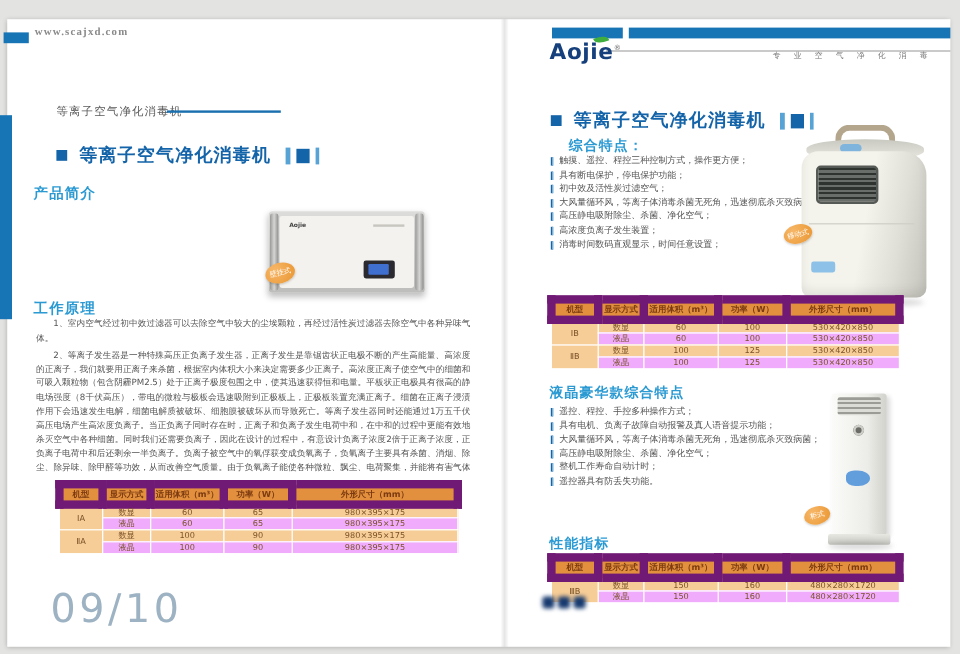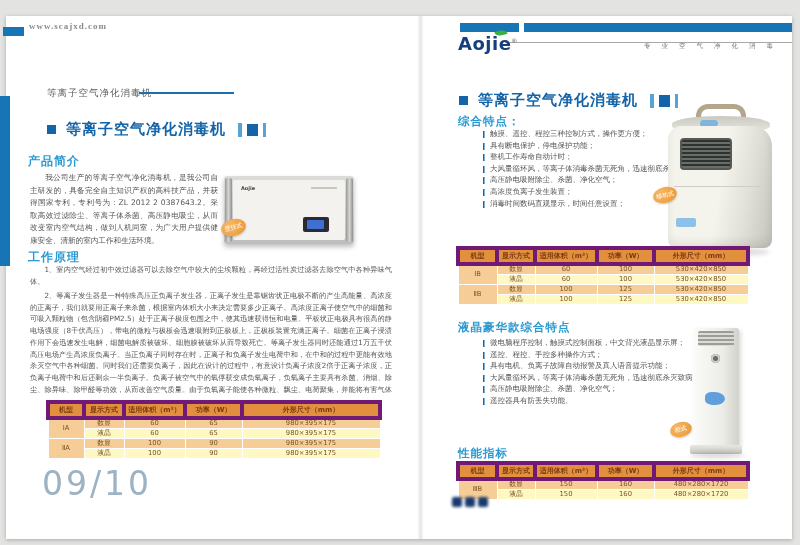--- a/index.html
+++ b/index.html
@@ -29,39 +29,39 @@
 
   .sec-head { font-size:12px; font-weight:bold; color:#2b9ad3; letter-spacing:1px; }
   .body-txt { color:#555; text-align:justify; }
 
   .intro-para { left:30px; top:172px; width:188px; height:78px; font-size:7.6px; line-height:12.6px; text-indent:2em; overflow:hidden; }
   .para1 { left:30px; top:264px; width:362px; height:24px; font-size:7.2px; line-height:11.7px; text-indent:2em; overflow:hidden; }
   .para2 { left:30px; top:290px; width:362px; height:106px; font-size:7.2px; line-height:11.7px; text-indent:2em; overflow:hidden; }
 
   
   table.spec { border-collapse:collapse; table-layout:fixed; }
-  table.spec th { background:#e2903e; color:#7c3a10; font-size:7px; font-weight:bold; height:16px; border:4px solid #701a75; text-align:center; }
+  table.spec th { background:#e2903e; color:#7c3a10; font-size:7px; font-weight:bold; height:16px; border:7px solid #701a75; text-align:center; }
   table.spec td { font-size:6.8px; color:#7a5228; height:10px; border:1px solid #fff; text-align:center; line-height:1; }
   table.spec tr.r-a td { background:#f7cd97; }
-  table.spec tr.r-b td { background:#fef9c3; }
+  table.spec tr.r-b td { background:#f0abfc; }
   table.spec td.model { background:#f5c488; font-weight:normal; }
 
-  .page-num { left:42px; top:464px; font-size:33px; color:#9db2c2; letter-spacing:3px; }
+  .page-num { left:42px; top:487px; font-size:33px; color:#9db2c2; letter-spacing:3px; }
 
   
   .bar-a { left:460px; top:23px; width:59px; height:9px; background:#1774b5; }
   .bar-b { left:524px; top:23px; width:268px; height:9px; background:#1774b5; }
   .logo { left:458px; top:33px; font-size:18px; font-weight:bold; color:#16407c; letter-spacing:.5px; }
   .logo .leaf { position:absolute; left:37px; top:-3px; width:12px; height:6px; background:#3fae3f; border-radius:0 90% 0 90%; transform:rotate(-22deg); }
   .logo sup { font-size:6px; color:#666; font-weight:normal; }
   .logo-line { left:505px; top:42px; width:287px; height:1px; background:#a8a8a8; }
   .tagline { left:644px; top:42px; font-size:6.5px; color:#777; letter-spacing:11px; white-space:nowrap; }
 
   .feat-list { list-style:none; }
-  .feat-list li { display:flex; align-items:flex-end; color:#555; font-size:7.5px; line-height:8px; margin-bottom:3.6px; white-space:nowrap;margin-left:24px; }
+  .feat-list li { display:flex; align-items:flex-end; color:#555; font-size:7.5px; line-height:8px; margin-bottom:3.6px; white-space:nowrap; }
   .blt { flex:none; width:2px; height:7px; background:#1464a9; margin-right:5px; border-right:1px solid #7ab2d9; }
 
   
   .wall-unit { left:224px; top:176px; width:130px; height:68px; background:linear-gradient(#dcdcda,#bdbdbb); border-radius:3px; box-shadow:0 3px 5px rgba(0,0,0,.25); }
   .wall-cap-l,.wall-cap-r { position:absolute; top:2px; bottom:2px; width:7px; background:linear-gradient(90deg,#9a9a98,#d5d5d3,#8f8f8d); border-radius:2px; }
   .wall-cap-l { left:1px; } .wall-cap-r { right:1px; }
   .wall-face { position:absolute; left:9px; right:9px; top:4px; bottom:4px; background:#f3f2ee; border-radius:2px; overflow:hidden; }
   .wall-brand { position:absolute; left:8px; top:5px; font-size:5px; font-weight:bold; color:#444; }
   .wall-model-line { position:absolute; right:8px; top:7px; width:26px; height:2px; background:#c9c6c0; }
   .wall-lcd { position:absolute; right:16px; bottom:8px; width:26px; height:15px; background:#2a2a30; border-radius:2px; }
@@ -114,21 +114,20 @@
     <span class="title-sq"></span>
     <span class="title-txt">等离子空气净化消毒机</span>
     <span class="title-deco">
       <i class="deco-thin1"></i>
         <i class="deco-sq"></i>
         <i class="deco-thin2"></i>
     </span>
   </div>
 
   <div class="abs sec-head" style="left:28px; top:153px;">产品简介</div>
-  <div class="abs body-txt intro-para">我公司生产的等离子空气净化消毒机，是我公司自主研发的，具备完全自主知识产权的高科技产品，并获得国家专利，专利号为：ZL 2012 2 0387643.2。采取高效过滤除尘、等离子体杀菌、高压静电吸尘，从而改变室内空气结构，做到人机同室，为广大用户提供健康安全、清新的室内工作和生活环境。</div>
 
   <div class="abs wall-unit">
     <svg class="floral" viewBox="0 0 130 68" width="130" height="68">
       <path d="M18 48 Q40 16 64 34 T118 26" stroke="#d9d5ce" fill="none" stroke-width="1.5"></path>
       <path d="M24 56 Q48 34 70 46 T120 40" stroke="#ddd8d1" fill="none" stroke-width="1"></path>
       <path d="M52 20 Q62 8 78 16" stroke="#d9d5ce" fill="none" stroke-width="1"></path>
       <circle cx="44" cy="40" r="4" fill="#dcd7d0"></circle>
       <circle cx="86" cy="30" r="3" fill="#dcd7d0"></circle>
     </svg>
     <i class="wall-cap-l"></i>
@@ -206,33 +205,33 @@
   <div class="abs title-row" style="left:459px; top:91px;">
     <span class="title-sq"></span>
     <span class="title-txt">等离子空气净化消毒机</span>
     <span class="title-deco">
       <i class="deco-thin1"></i>
         <i class="deco-sq"></i>
         <i class="deco-thin2"></i>
     </span>
   </div>
 
-  <div class="abs sec-head" style="left:458px; top:114px; font-size:11.5px;">综合特点：</div>
+  <div class="abs sec-head" style="left:474px; top:114px; font-size:11.5px;">综合特点：</div>
   <ul class="abs feat-list" style="left:459px; top:130px;">
     <li>
         <i class="blt"></i>
         <span>触摸、遥控、程控三种控制方式，操作更方便；</span>
       </li>
     <li>
         <i class="blt"></i>
         <span>具有断电保护，停电保护功能；</span>
       </li>
     <li>
         <i class="blt"></i>
-        <span>整机工作寿命自动计时；</span>
+        <span>初中效及活性炭过滤空气；</span>
       </li>
     <li>
         <i class="blt"></i>
         <span>大风量循环风，等离子体消毒杀菌无死角，迅速彻底杀灭致病菌；</span>
       </li>
     <li>
         <i class="blt"></i>
         <span>高压静电吸附除尘、杀菌、净化空气；</span>
       </li>
     <li>
@@ -300,37 +299,37 @@
       <td>125</td>
       <td>530×420×850</td>
     </tr>
   </tbody>
     </table>
 
   <div class="abs sec-head" style="left:458px; top:320px; font-size:11.5px;">液晶豪华款综合特点</div>
   <ul class="abs feat-list" style="left:459px; top:339px;">
     <li>
         <i class="blt"></i>
-        <span>微电脑程序控制，触摸式控制面板，中文背光液晶显示屏；</span>
-      </li>
-    <li>
-        <i class="blt"></i>
         <span>遥控、程控、手控多种操作方式；</span>
       </li>
     <li>
         <i class="blt"></i>
         <span>具有电机、负离子故障自动报警及真人语音提示功能；</span>
       </li>
     <li>
         <i class="blt"></i>
         <span>大风量循环风，等离子体消毒杀菌无死角，迅速彻底杀灭致病菌；</span>
       </li>
     <li>
         <i class="blt"></i>
         <span>高压静电吸附除尘、杀菌、净化空气；</span>
+      </li>
+    <li>
+        <i class="blt"></i>
+        <span>整机工作寿命自动计时；</span>
       </li>
     <li>
         <i class="blt"></i>
         <span>遥控器具有防丢失功能。</span>
       </li>
   </ul>
 
   <div class="abs cab-unit">
     <div class="c-body">
       <i class="c-grille"></i>

